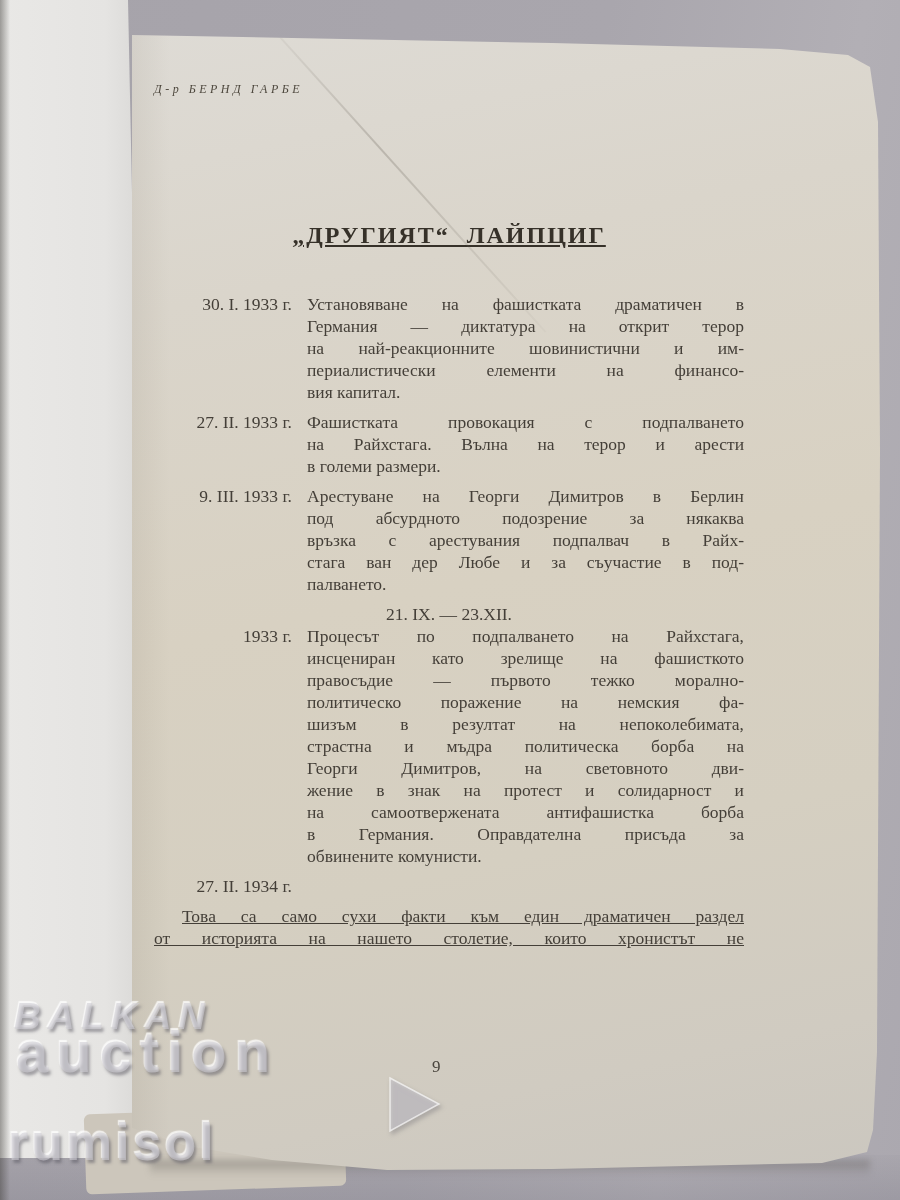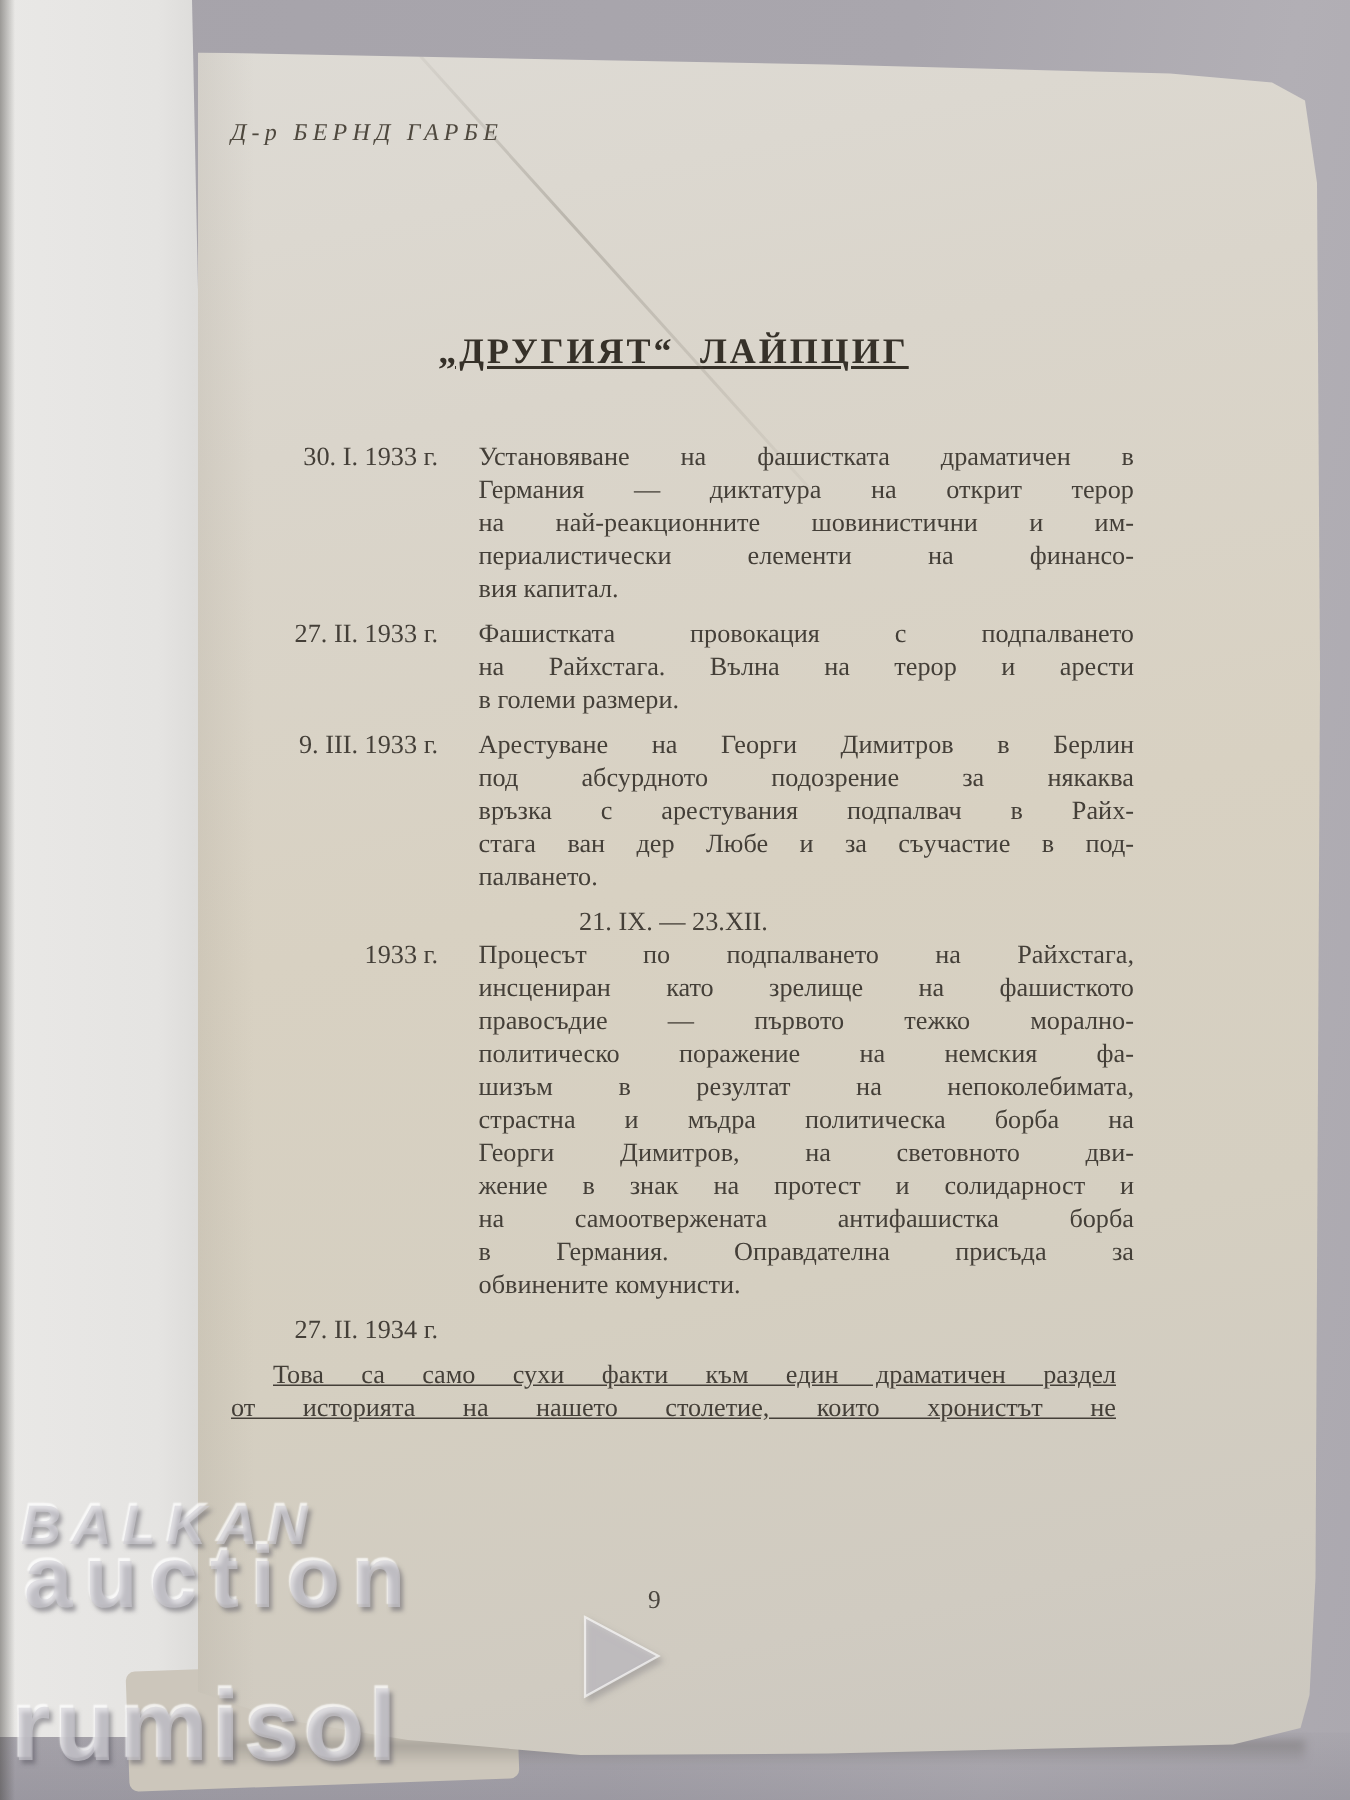--- a/index.html
+++ b/index.html
@@ -30,42 +30,42 @@
     clip-path:polygon(0px 5px,420px 13px,648px 19px,716px 25px,738px 37px,746px 92px,
       748px 420px,745px 1022px,741px 1100px,735px 1122px,690px 1133px,420px 1139px,
       255px 1140px,140px 1130px,55px 1116px,0px 1098px);
     color:#443f38;font-size:17.5px;line-height:22px;
     padding:48px 0 0 22px;box-sizing:border-box;
   }
   .crease{position:absolute;left:137px;top:-4px;width:2px;height:412px;
     transform:rotate(-42deg);transform-origin:top center;
     background:linear-gradient(180deg,rgba(110,104,94,0.05),rgba(110,104,94,0.30) 40%,rgba(110,104,94,0.04));}
   
-  .author{font-style:italic;font-size:16px;letter-spacing:3.5px;color:#4e483e;width:590px;}
+  .author{font-style:italic;font-size:12px;letter-spacing:3.5px;color:#4e483e;width:590px;}
   .title{font-size:24px;font-weight:bold;letter-spacing:2px;word-spacing:9px;color:#363129;
     width:590px;text-align:center;margin:124px 0 0 0;text-decoration:underline;}
   .entries{margin-top:47px;width:590px;}
   .entry{margin-bottom:8px;}
-  .entry .row{display:flex;gap:12px;}
+  .entry .row{display:flex;}
   .entry .date{width:138px;flex:none;text-align:right;white-space:nowrap;}
   .entry .body{width:437px;flex:none;margin-left:15px;}
   .daterange{text-align:center;white-space:nowrap;}
   .tline{height:22px;}
   .tline.just{text-align:justify;text-align-last:justify;}
   .tline.last{text-align:left;}
   .closing{width:590px;margin-top:8px;text-decoration:underline;}
   .closing .tline.indent{padding-left:28px;box-sizing:border-box;}
   .pagenum{position:absolute;left:300px;top:1026px;font-size:17px;color:#4a453e;}
   
   .wm{position:absolute;font-family:"Liberation Sans","DejaVu Sans",sans-serif;font-weight:bold;
     color:rgba(208,206,213,0.58);z-index:5;
     text-shadow:2px 3px 3px rgba(88,86,96,0.50),-1px -2px 1px rgba(255,255,255,0.75);}
   .wm-balkan{left:14px;top:996px;font-size:37px;letter-spacing:7px;font-style:italic;}
   .wm-auction{left:16px;top:1018px;font-size:58px;letter-spacing:8px;}
-  .wm-rumisol{left:8px;top:1112px;font-size:66px;letter-spacing:3px;}
+  .wm-rumisol{left:8px;top:1112px;font-size:52px;letter-spacing:3px;}
   .wm-triangle{position:absolute;left:388px;top:1076px;z-index:5;
     filter:drop-shadow(2px 3px 2px rgba(88,86,96,0.5));}
 </style>
 </head>
 <body>
 
 <div style="position:absolute;inset:0;">
 
   <div class="bg-bottom"></div>
   <div class="pages-edge"></div>

